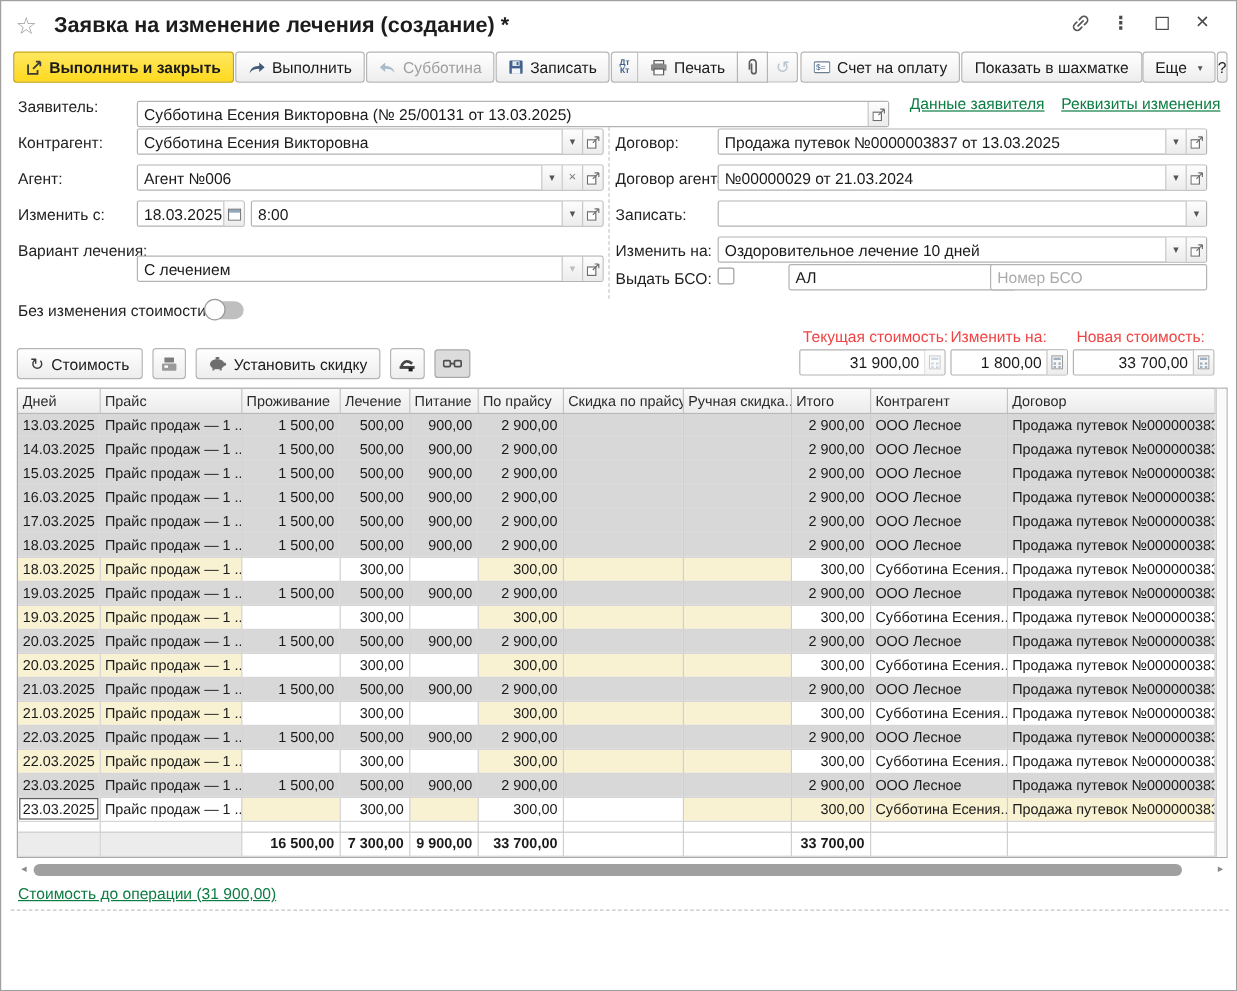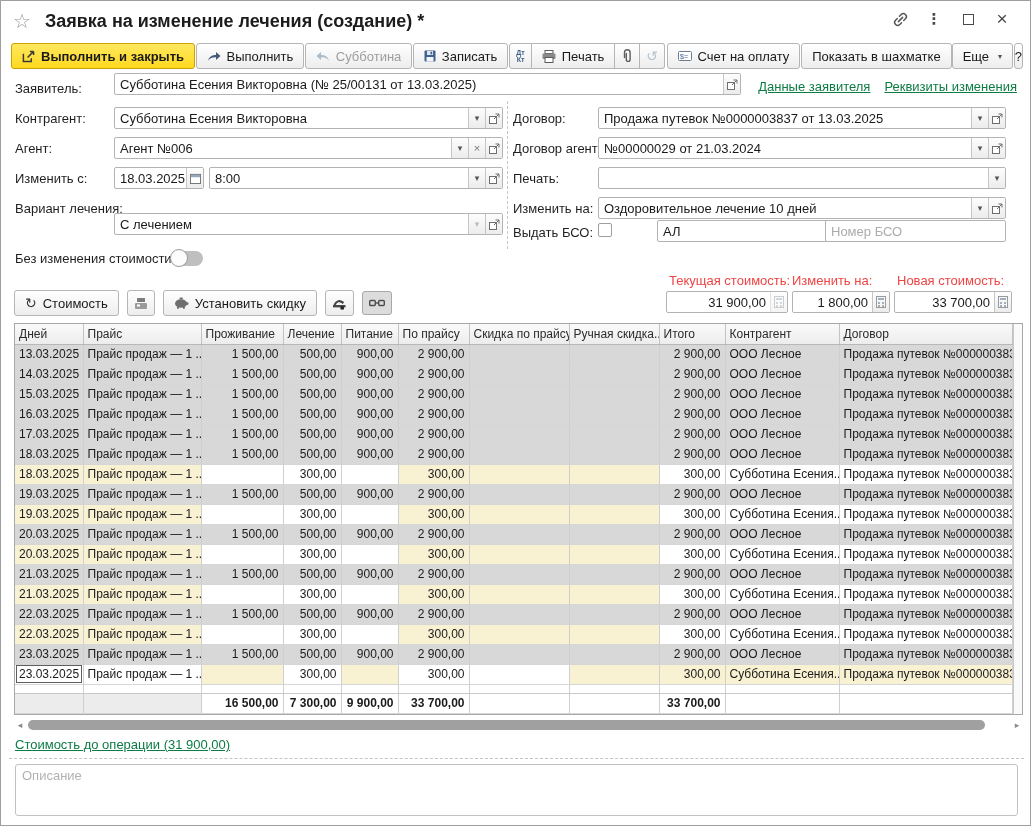--- a/index.html
+++ b/index.html
@@ -203,21 +203,21 @@
     </button>
     <span style="width:8px"></span>
     <button class="btn" style="width:28px; justify-content:center; padding:0;">
       <span>?</span>
     </button>
   </div>
 
   <div class="abs vsep" style="left:506px; top:100px; height:148px;"></div>
 
   <div class="lbl" style="left:14px; top:80px;">Заявитель:</div>
-  <div class="grp" style="left:113px; top:72px; width:627px;">
+  <div class="grp" style="left:113px; top:83px; width:627px;">
     <div class="fldtext">Субботина Есения Викторовна (№ 25/00131 от 13.03.2025)</div>
     <div class="gbtn">
       <svg width="11" height="11" viewBox="0 0 11 11" fill="none" stroke="#6e6e6e">
           <rect x="0.5" y="3.5" width="7" height="7" fill="#fff"></rect>
           <path d="M5 6 L10 1 M10 1 h-3.5 M10 1 v3.5"></path>
         </svg>
     </div>
   </div>
   <div class="abs" style="left:0; top:78px; width:1016px; display:flex; justify-content:flex-end; gap:14px;">
     <a class="greenlink" href="#">Данные заявителя</a>
@@ -296,21 +296,21 @@
     <div class="gbtn">
         <span class="caret">▾</span>
       </div>
     <div class="gbtn">
       <svg width="11" height="11" viewBox="0 0 11 11" fill="none" stroke="#6e6e6e">
           <rect x="0.5" y="3.5" width="7" height="7" fill="#fff"></rect>
           <path d="M5 6 L10 1 M10 1 h-3.5 M10 1 v3.5"></path>
         </svg>
     </div>
   </div>
-  <div class="lbl" style="left:512px; top:170px;">Печать:</div>
+  <div class="lbl" style="left:512px; top:170px;">Записать:</div>
   <div class="grp" style="left:597px; top:166px; width:408px;">
     <div class="fldtext"></div>
     <div class="gbtn">
         <span class="caret">▾</span>
       </div>
   </div>
 
   <div class="lbl" style="left:14px; top:200px;">Вариант лечения:</div>
   <div class="grp" style="left:113px; top:212px; width:389px;">
     <div class="fldtext">С лечением</div>
@@ -742,17 +742,14 @@
     <div class="strack">
         <div class="sthumb"></div>
       </div>
     <div class="sarr">▸</div>
   </div>
 
   <a class="abs greenlink" href="#" style="left:14px; top:736px;">Стоимость до операции (31 900,00)</a>
 
   <div class="abs dash-h" style="left:8px; top:757px; width:1015px;"></div>
 
-  <div class="abs" style="left:14px; top:763px;">
-    <textarea class="desc" placeholder="Описание" style=""></textarea>
-  </div>
 
 </div>
 
 </body></html>

